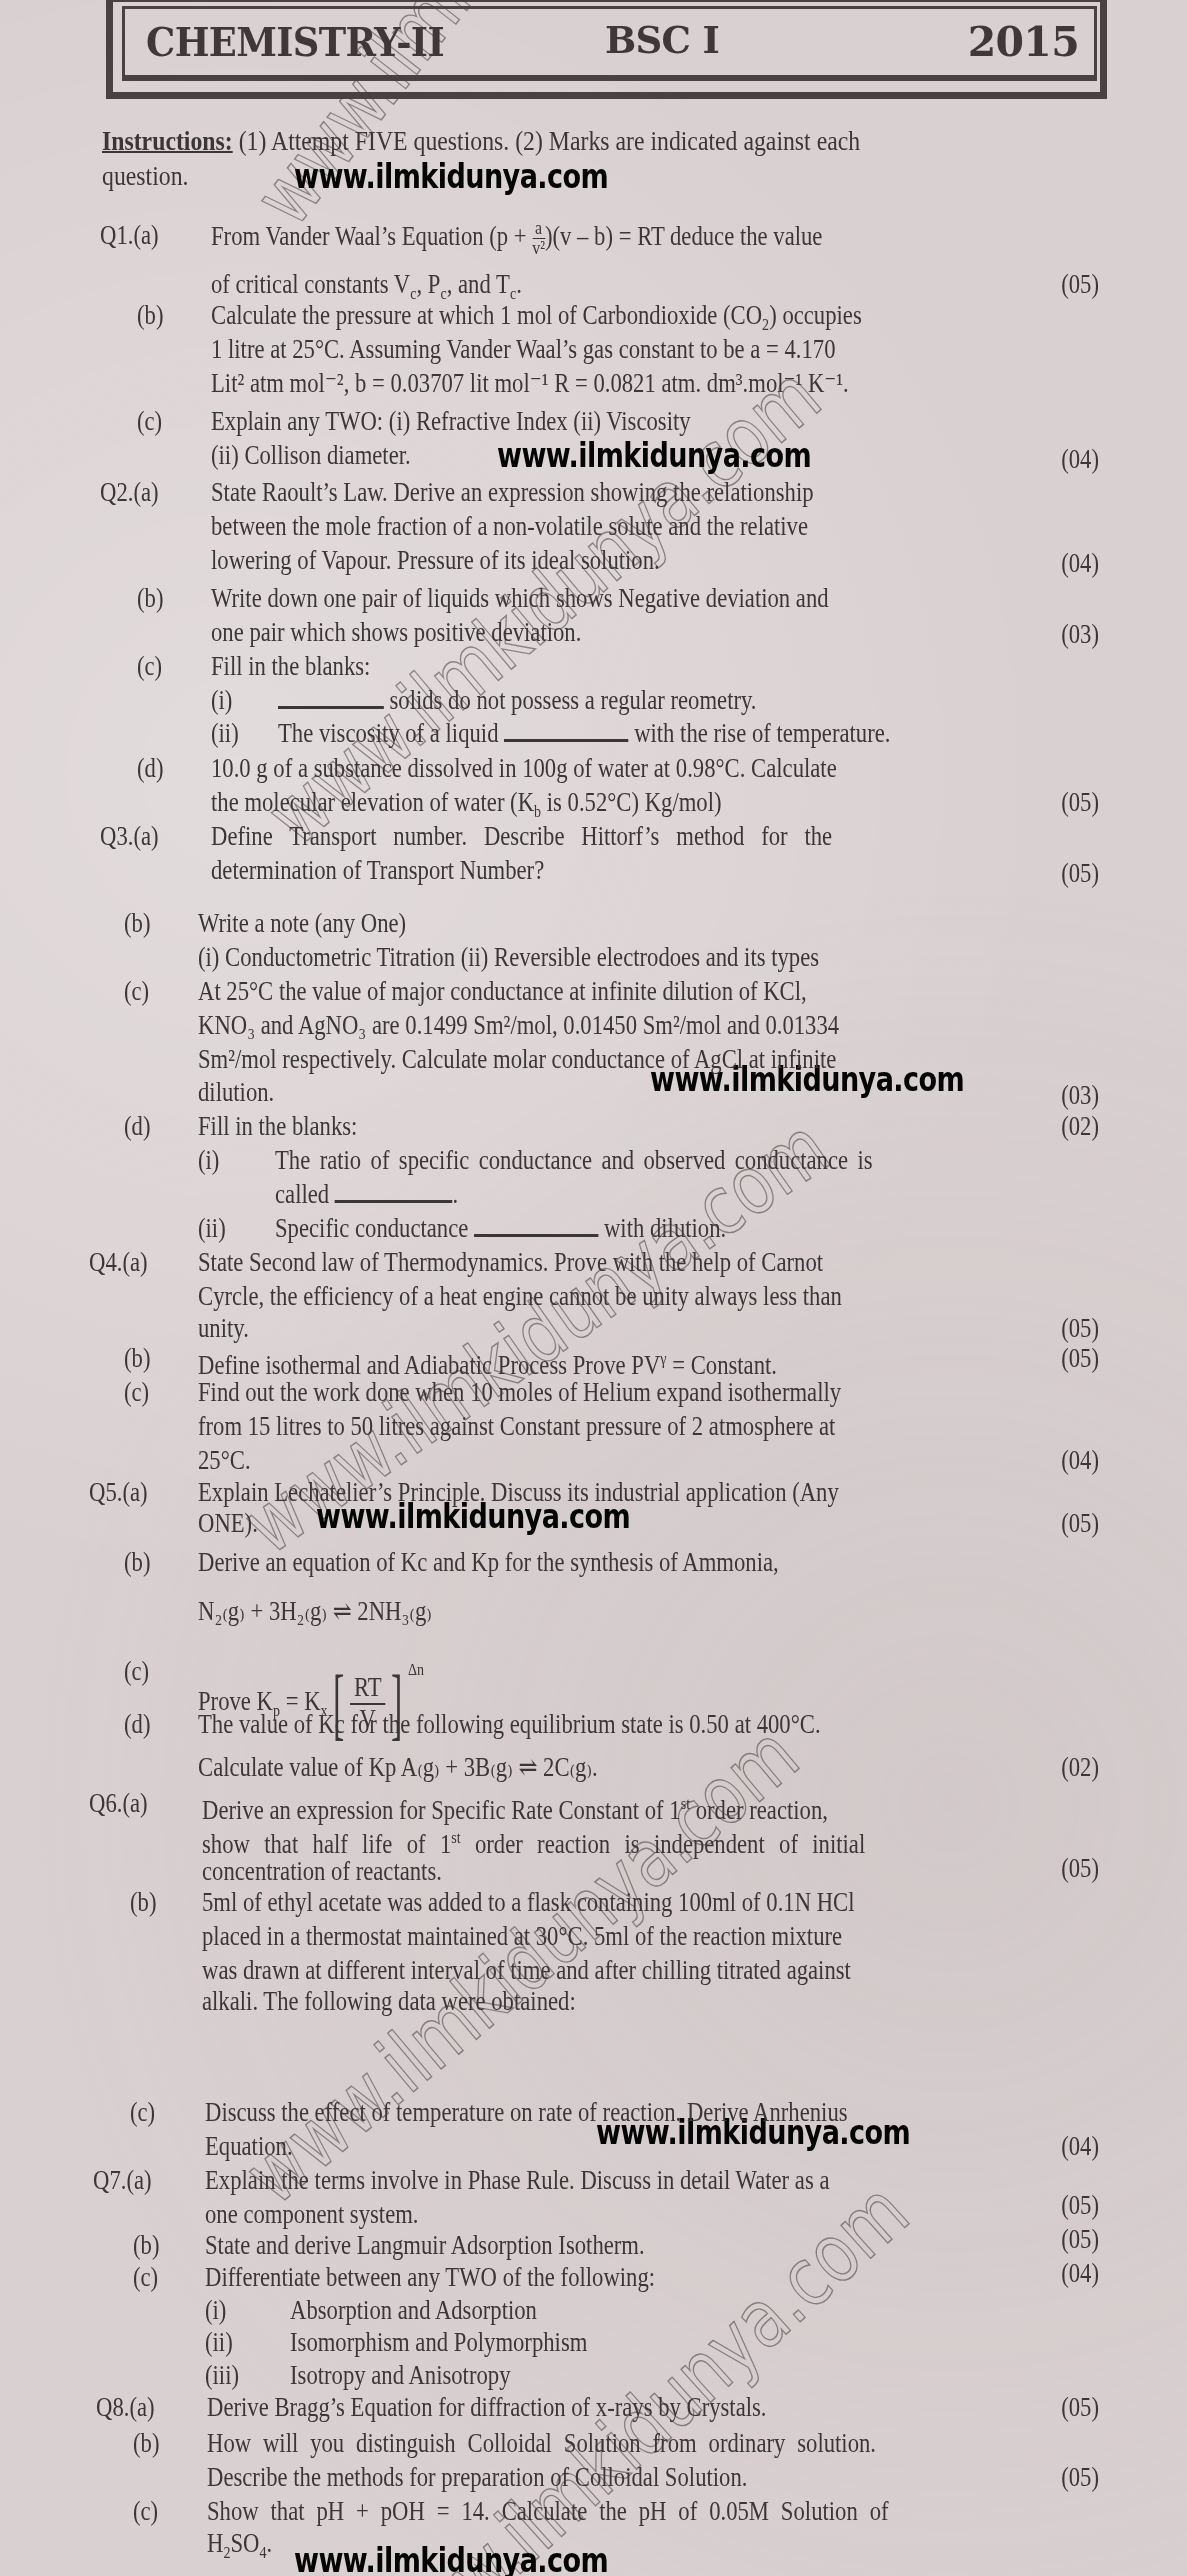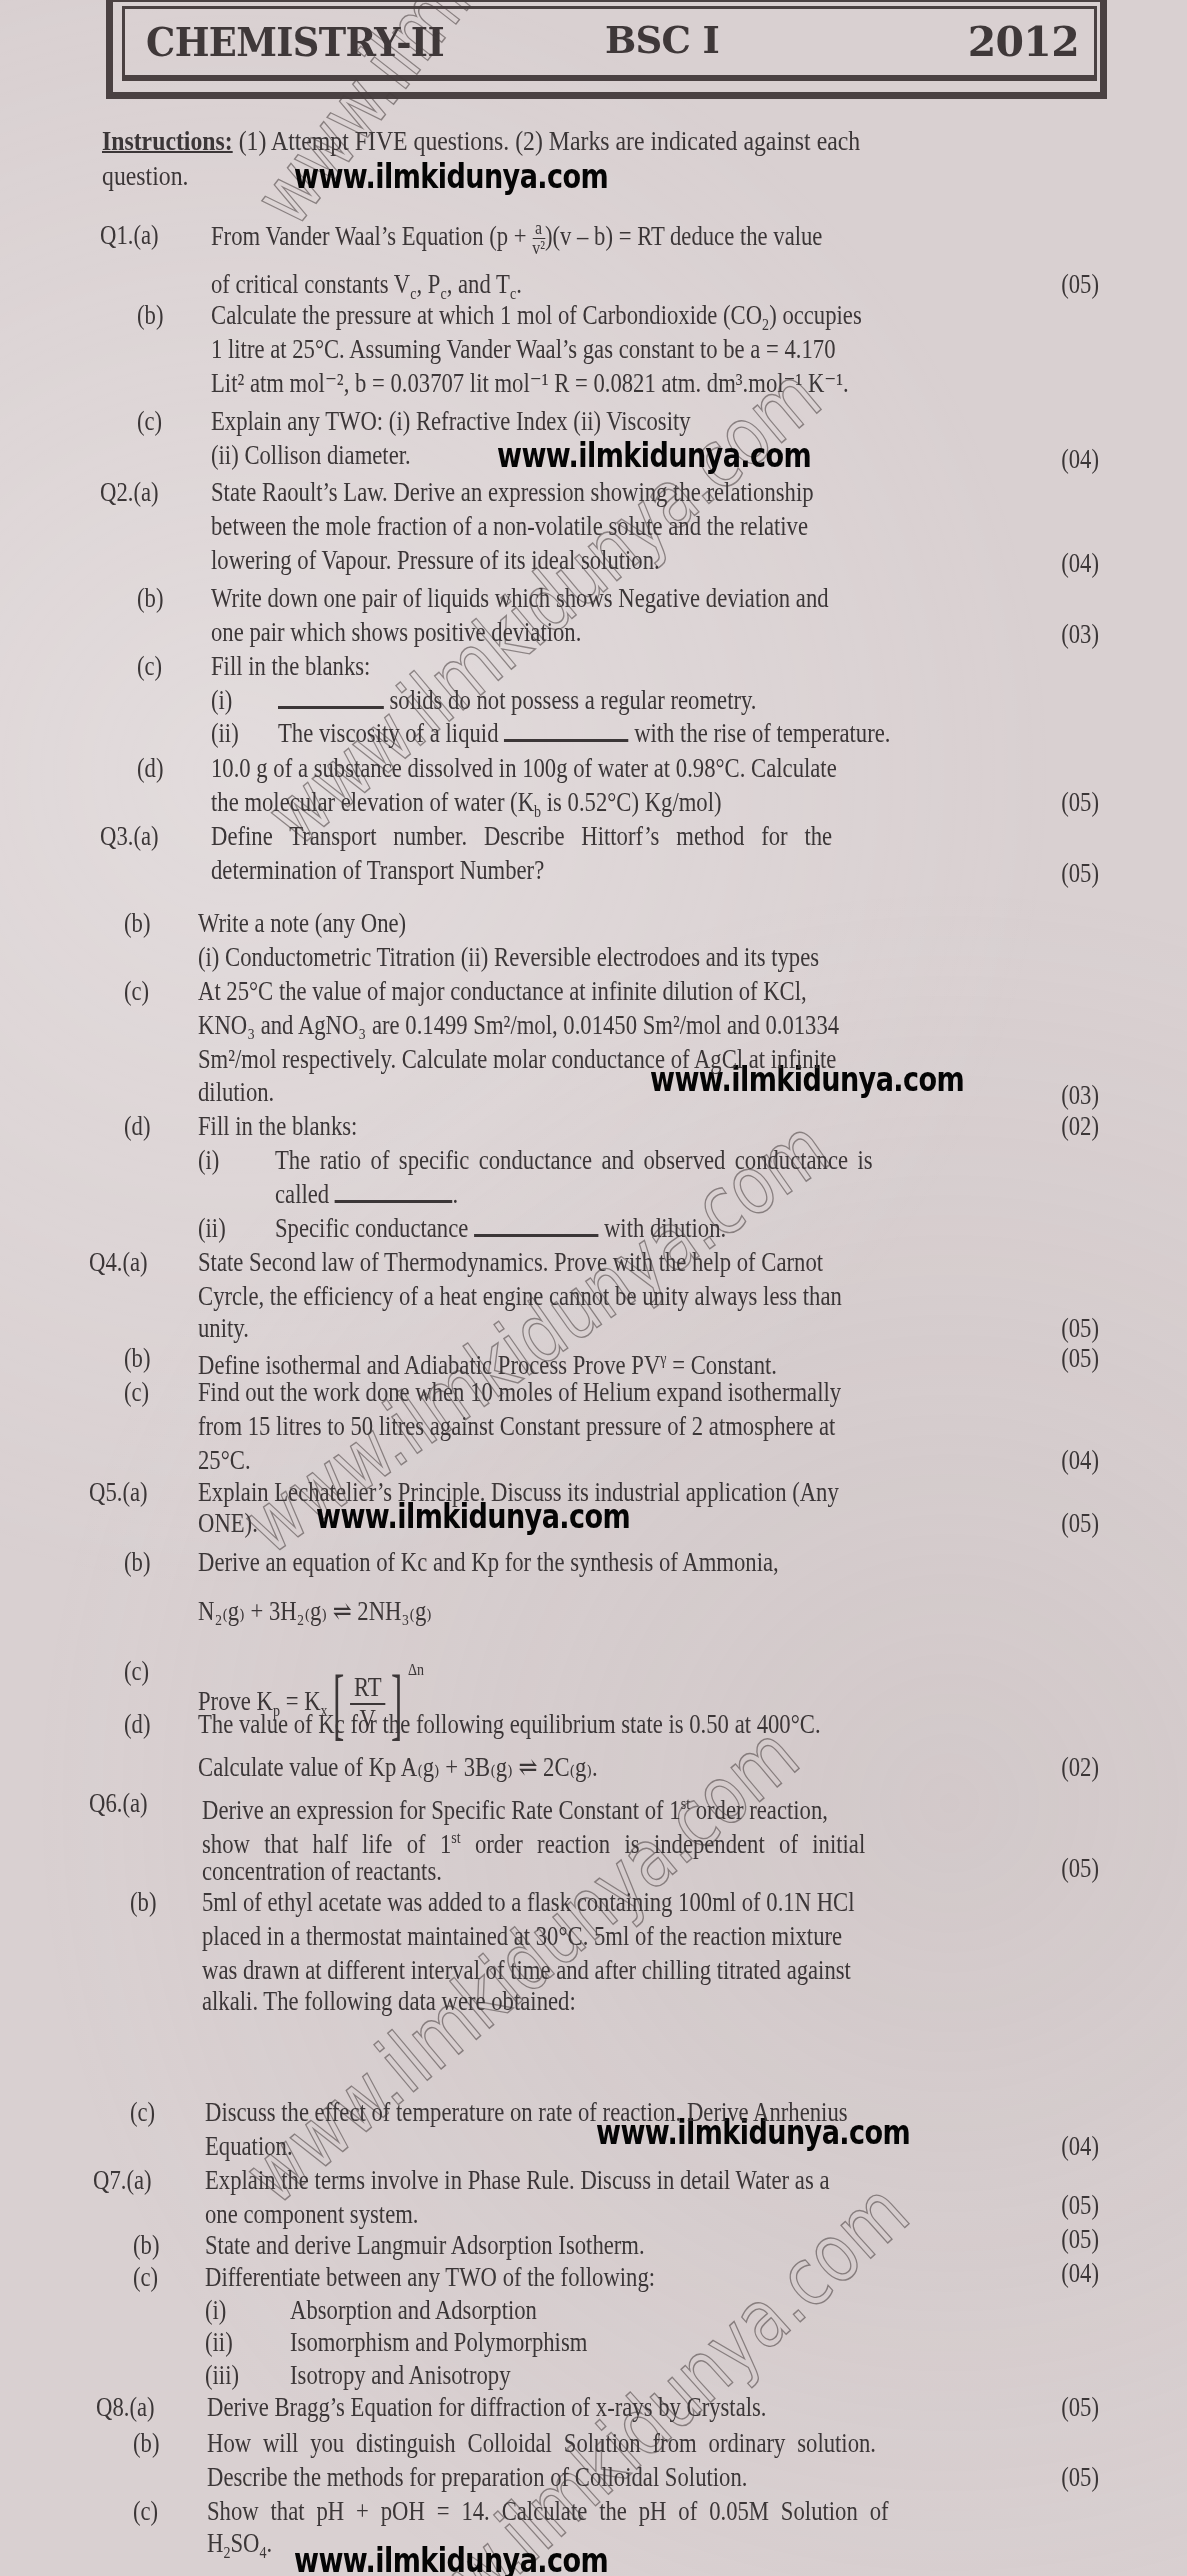--- a/index.html
+++ b/index.html
@@ -84,21 +84,21 @@
 </style>
 </head>
 <body>
 
 <div class="page">
 
   <div class="hdr-outer">
     <div class="hdr-inner">
       <span class="hdr-title t-subject">CHEMISTRY-II</span>
       <span class="hdr-title t-class">BSC I</span>
-      <span class="hdr-title t-year">2012</span>
+      <span class="hdr-title t-year">2015</span>
     </div>
   </div>
 
 
   <div class="instr">
     <b>Instructions:</b><span> (1) Attempt FIVE questions. (2) Marks are indicated against each</span><br>
     <span>question.</span>
   </div>
 
   <div class="wm-ghost" style="left:310px; top:148px; transform:rotate(-52deg) scaleX(0.8);">www.ilmkidunya.com</div>

